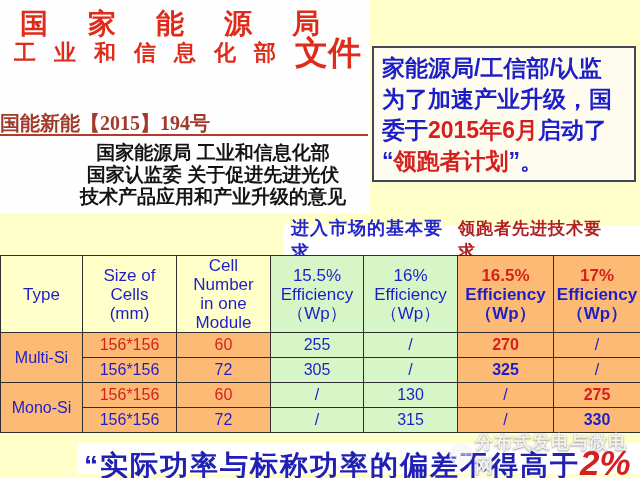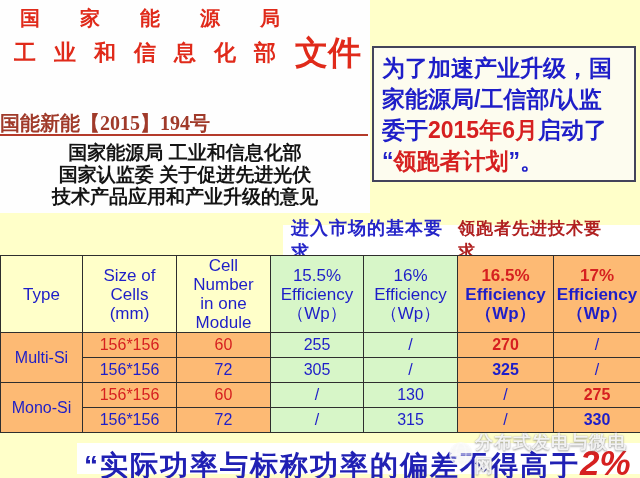--- a/index.html
+++ b/index.html
@@ -1,29 +1,29 @@
 <!DOCTYPE html>
 <html><head>
 <meta charset="utf-8">
 <style>
   html,body{margin:0;padding:0;}
   .stage{position:relative;width:640px;height:478px;background:#ffffc9;overflow:hidden;
          font-family:"Liberation Sans",sans-serif;}
   
   .doc-area{position:absolute;left:0;top:0;width:370px;height:213px;background:#fefefe;}
   .agency{position:absolute;color:#e02a1a;font-weight:bold;white-space:nowrap;}
-  .agency1{left:20px;top:5px;font-size:20px;letter-spacing:40px;}
+  .agency1{left:20px;top:5px;font-size:28px;letter-spacing:40px;}
   .agency2{left:14px;top:38px;font-size:22px;letter-spacing:18px;}
   .agency3{left:8px;top:71px;font-size:21px;letter-spacing:1px;}
   .doc-type{position:absolute;left:295px;top:31px;font-size:33px;font-weight:bold;color:#e02a1a;}
   .doc-number{position:absolute;left:0;top:110px;width:408px;font-size:20px;
               font-weight:bold;color:#a03a2a;font-family:"Liberation Serif",serif;}
   .red-rule{position:absolute;left:0;top:134px;width:368px;height:2px;background:#b43a2a;}
   .doc-title{position:absolute;left:0;top:142px;width:370px;text-align:center;font-size:19px;
-             font-weight:bold;color:#141414;line-height:22px;}
+             font-weight:bold;color:#141414;line-height:22px;padding-left:28px;}
   
   .note-box{position:absolute;left:372px;top:46px;width:264px;height:136px;background:#fdfcef;
             border:2px solid #44445a;box-sizing:border-box;padding:5px 0 0 8px;}
   .nb-line{font-size:23px;font-weight:bold;line-height:31px;white-space:nowrap;}
   .c-blue{color:#1e1ec8;}
   .c-red{color:#d62020;}
   
   .req-strip{position:absolute;left:283px;top:225px;width:357px;height:30px;background:#ffffff;
              display:flex;align-items:center;}
   .req-market{margin-left:8px;font-size:18px;font-weight:bold;color:#2525c8;letter-spacing:1px;}
@@ -62,22 +62,22 @@
     <div class="doc-number">国能新能【2015】194号</div>
     <div class="red-rule"></div>
     <div class="doc-title">
       <div>国家能源局 工业和信息化部</div>
       <div>国家认监委 关于促进先进光伏</div>
       <div>技术产品应用和产业升级的意见</div>
     </div>
   </div>
 
   <div class="note-box">
+    <div class="nb-line"><span class="c-blue">家能源局/工信部/认监</span></div>
     <div class="nb-line"><span class="c-blue">为了加速产业升级，国</span></div>
-    <div class="nb-line"><span class="c-blue">家能源局/工信部/认监</span></div>
     <div class="nb-line"><span class="c-blue">委于</span><span class="c-red">2015年6月</span><span class="c-blue">启动了</span></div>
     <div class="nb-line"><span class="c-blue">“</span><span class="c-red">领跑者计划</span><span class="c-blue">”。</span></div>
   </div>
 
   <div class="req-strip">
     <span class="req-market">进入市场的基本要求</span>
     <span class="req-leader">领跑者先进技术要求</span>
   </div>
 
   <table class="spec">

